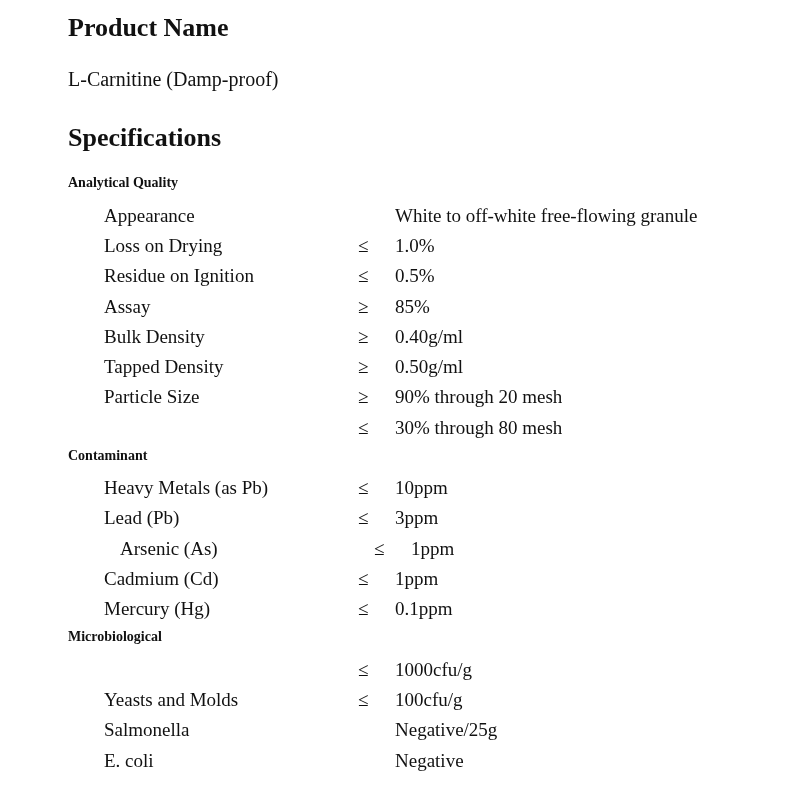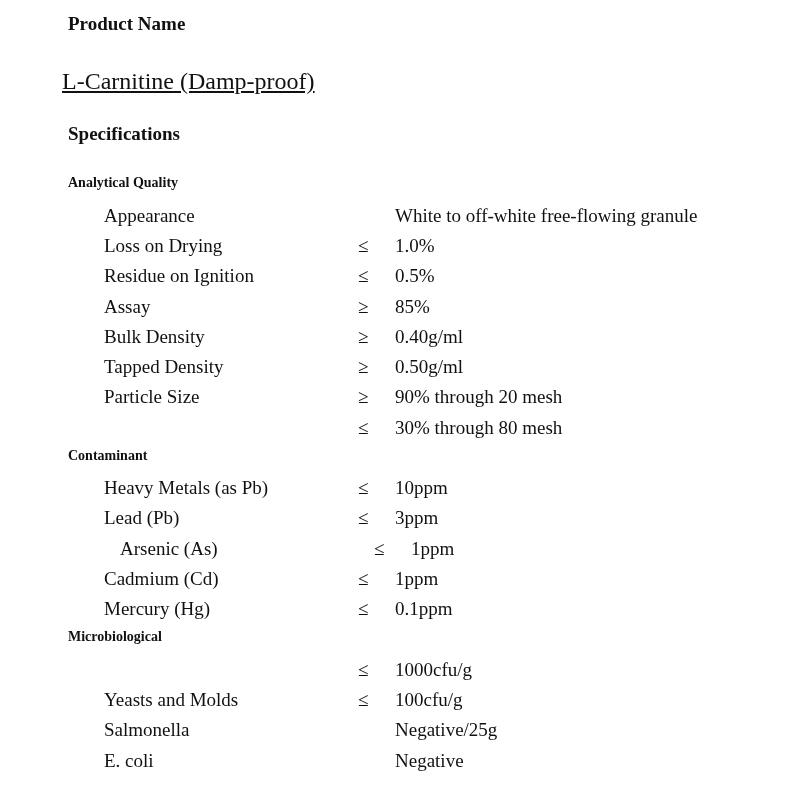--- a/index.html
+++ b/index.html
@@ -1,24 +1,24 @@
 <!DOCTYPE html>
 <html><head>
 <meta charset="utf-8">
 <style>
   html, body { margin: 0; padding: 0; background: #ffffff; }
   body {
     width: 800px; height: 790px; position: relative; overflow: hidden;
     font-family: "Liberation Serif", serif; color: #111111;
   }
   .h-title {
-    position: absolute; left: 68px; font-weight: bold; font-size: 19px;
+    position: absolute; left: 68px; font-weight: bold; font-size: 26px;
   }
   .plain {
-    position: absolute; left: 62px; font-size: 24px; text-decoration: underline;
+    position: absolute; left: 68px; font-size: 20px;
   }
   .group-head {
     position: absolute; left: 68px; font-weight: bold; font-size: 14px;
   }
   .row {
     position: absolute; left: 0; width: 800px; height: 30px; font-size: 19px;
   }
   .row .label { position: absolute; left: 104px; top: 0; white-space: nowrap; }
   .row .op { position: absolute; left: 358px; top: 0; }
   .row .val { position: absolute; left: 395px; top: 0; white-space: nowrap; }

